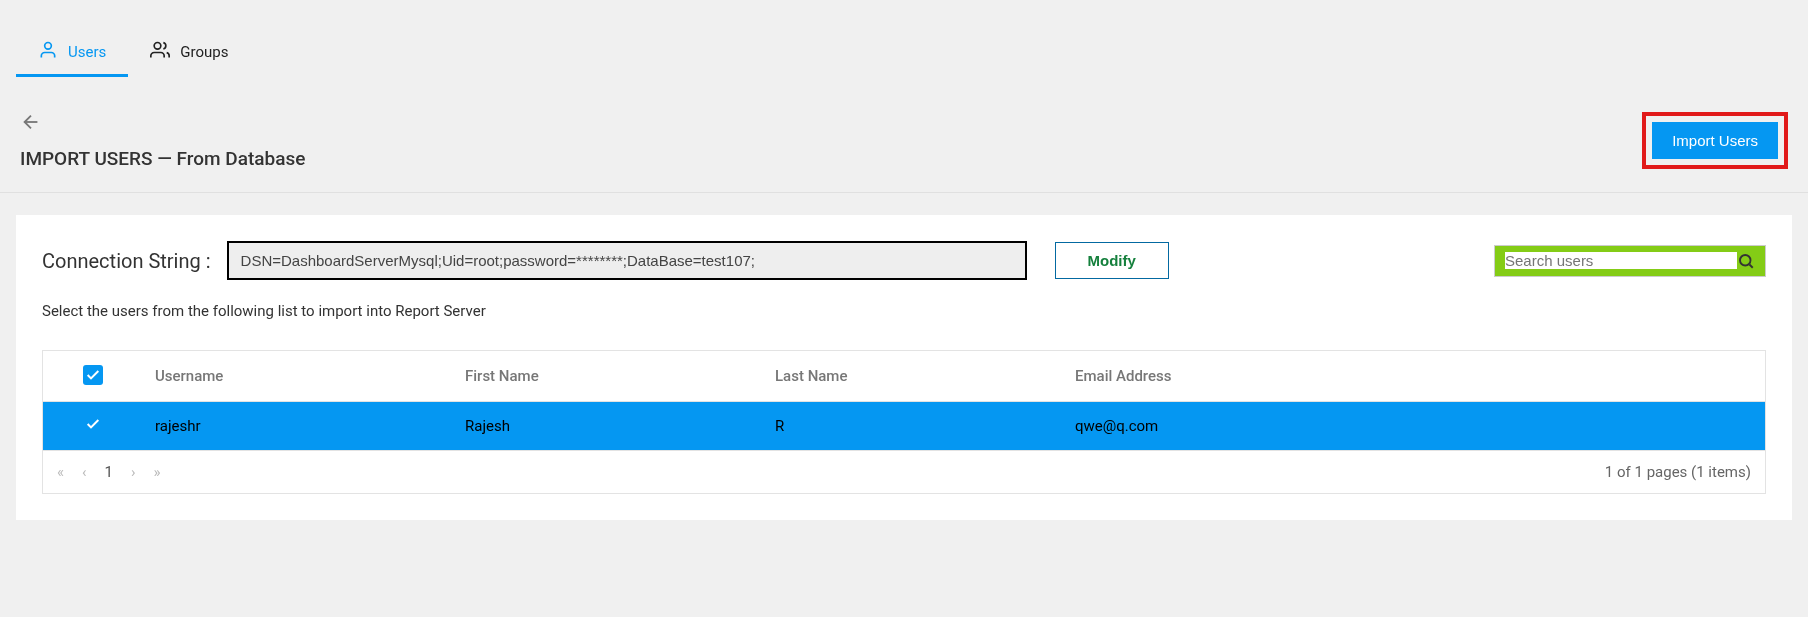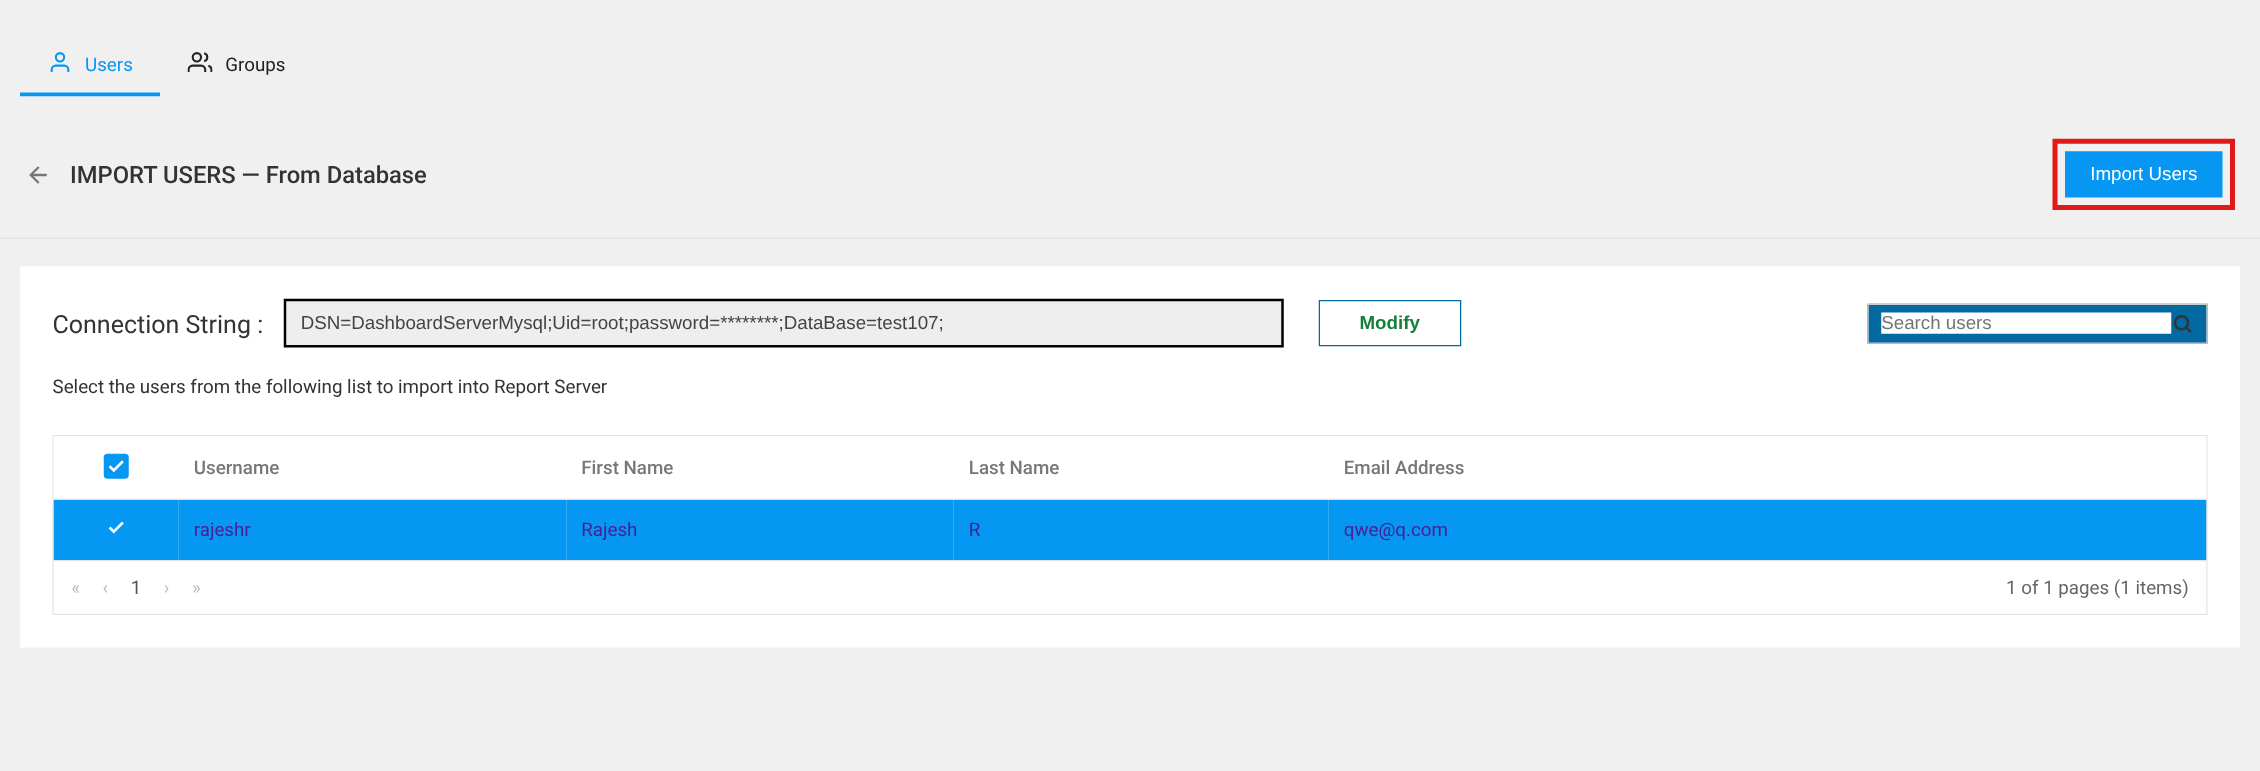--- a/index.html
+++ b/index.html
@@ -39,22 +39,23 @@
   
   .header-row {
     display: flex;
     justify-content: space-between;
     align-items: center;
     padding: 34px 20px 22px 20px;
     border-bottom: 1px solid #e0e0e0;
   }
   .header-left {
     display: flex;
-    align-items: center;
+    align-items: flex-start;
     gap: 14px;
+    flex-direction: column;
   }
   .back-arrow {
     color: #777;
     cursor: pointer;
     display:flex;
     align-items:center;
   }
   .back-arrow svg { width: 22px; height: 22px; }
   .page-title {
     font-size: 19px;
@@ -107,21 +108,21 @@
     padding: 9px 32px;
     font-size: 15px;
     font-weight: 600;
     cursor: pointer;
   }
   .spacer { flex: 1; }
   .search-wrap {
     display: flex;
     align-items: center;
     border: 1px solid #ccc;
-    background: #0369a1;
+    background: #84cc16;
     padding: 6px 10px;
     width: 272px;
   }
   .search-input {
     border: none;
     outline: none;
     flex: 1;
     font-size: 15px;
   }
   .search-icon { color: #333; display:flex; }
@@ -159,21 +160,21 @@
     width: 20px; height: 20px;
     background: #0597f2;
     border-radius: 3px;
     display: inline-flex;
     align-items: center;
     justify-content: center;
     color: #fff;
   }
   tbody tr.selected {
     background: #0597f2;
-    color: #4c1d95;
+    color: #000000;
   }
   tbody td {
     padding: 14px 12px;
     font-size: 15px;
   }
   .row-check {
     color: #fff;
     display: inline-flex;
   }
   .row-check svg, .checkbox-all svg { width: 16px; height: 16px; }

